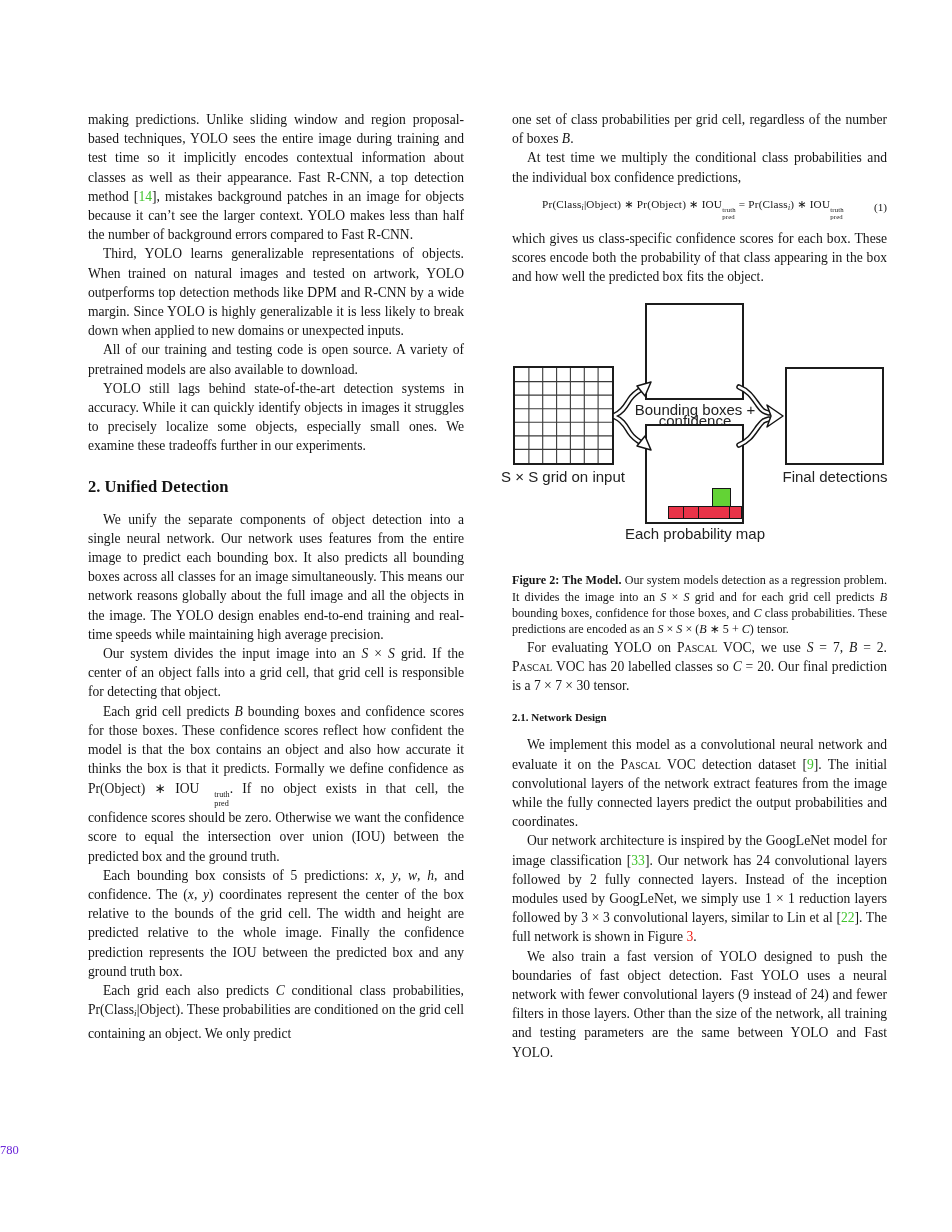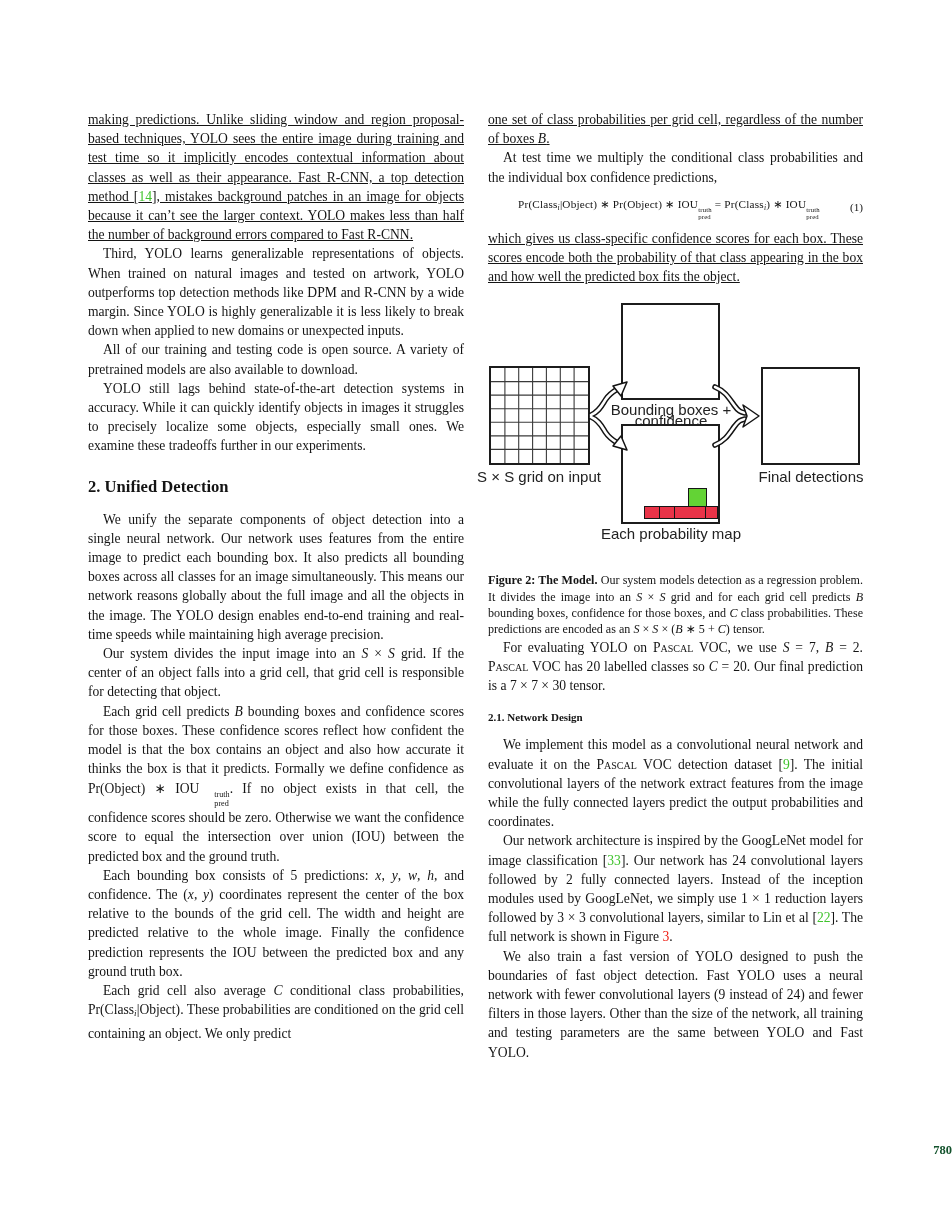--- a/index.html
+++ b/index.html
@@ -6,24 +6,24 @@
   .page {
     position:relative; width:952px; height:1232px; margin:0 auto;
     background:#ffffff; font-family:"Liberation Serif", serif; color:#111;
     overflow:hidden;
   }
   .col {
     position:absolute; top:110px; font-size:13.6px; line-height:19.2px;
     text-align:justify; color:#141414;
   }
   #left-col  { left:88px;  width:376px; }
-  #right-col { left:488px; width:375px; }
+  #right-col { left:512px; width:375px; }
 
   .col p { margin:0; text-indent:15px; }
-  .col p.noindent { text-indent:0;text-decoration:underline; }
+  .col p.noindent { text-indent:0; }
   .col h2 {
     font-size:16.6px; font-weight:bold; text-align:left; text-indent:0;
     margin:21px 0 13px 0; line-height:20px;
   }
   .col h3 {
     font-size:11px; font-weight:bold; text-align:left; text-indent:0;
     margin:14px 0 9px 0; line-height:17px;
   }
 
   .seg-m   { font-style:italic; }
@@ -62,43 +62,43 @@
   .cell { position:absolute; box-sizing:border-box; border:1px solid #161616; }
   .cell-green { background:var(--map_green); left:65px; top:62px; width:19px; height:19px; }
   .cell-red   { background:var(--map_red); top:80px; height:13px; }
   .r1 { left:21px; width:16px; }
   .r2 { left:36px; width:16px; }
   .r3 { left:51px; width:32px; }
   .r4 { left:82px; width:13px; }
   .arrows { position:absolute; left:0; top:0; pointer-events:none; }
 
   .footer {
-    position:absolute; left:0; right:0; top:1143px; text-align:right;
-    font-size:12.5px; color:#14532d;font-weight:bold;
+    position:absolute; left:0; right:0; top:1143px; text-align:left;
+    font-size:12.5px; color:#6d28d9;
   }
 </style>
 </head>
 <body>
 
 <div class="page">
 
   <div id="left-col" class="col">
       <p class="noindent"><span>making predictions.  Unlike sliding window and region proposal-based techniques, YOLO sees the entire image during training and test time so it implicitly encodes contextual information about classes as well as their appearance. Fast R-CNN, a top detection method [</span><span class="seg-cite">14</span><span>], mistakes background patches in an image for objects because it can’t see the larger context. YOLO makes less than half the number of background errors compared to Fast R-CNN.</span></p>
       <p><span>Third, YOLO learns generalizable representations of objects. When trained on natural images and tested on artwork, YOLO outperforms top detection methods like DPM and R-CNN by a wide margin. Since YOLO is highly generalizable it is less likely to break down when applied to new domains or unexpected inputs.</span></p>
       <p><span>All of our training and testing code is open source. A variety of pretrained models are also available to download.</span></p>
       <p><span>YOLO still lags behind state-of-the-art detection systems in accuracy. While it can quickly identify objects in images it struggles to precisely localize some objects, especially small ones. We examine these tradeoffs further in our experiments.</span></p>
       <h2>2. Unified Detection</h2>
       <p><span>We unify the separate components of object detection into a single neural network.  Our network uses features from the entire image to predict each bounding box. It also predicts all bounding boxes across all classes for an image simultaneously. This means our network reasons globally about the full image and all the objects in the image. The YOLO design enables end-to-end training and real-time speeds while maintaining high average precision.</span></p>
       <p><span>Our system divides the input image into an </span><span class="seg-m">S</span><span> × </span><span class="seg-m">S</span><span> grid. If the center of an object falls into a grid cell, that grid cell is responsible for detecting that object.</span></p>
       <p><span>Each grid cell predicts </span><span class="seg-m">B</span><span> bounding boxes and confidence scores for those boxes. These confidence scores reflect how confident the model is that the box contains an object and also how accurate it thinks the box is that it predicts.  Formally we define confidence as Pr(Object) ∗ IOU</span><span class="stack">
           <span>truth</span>
           <span>pred</span>
         </span><span>. If no object exists in that cell, the confidence scores should be zero. Otherwise we want the confidence score to equal the intersection over union (IOU) between the predicted box and the ground truth.</span></p>
       <p><span>Each bounding box consists of 5 predictions: </span><span class="seg-m">x</span><span>, </span><span class="seg-m">y</span><span>, </span><span class="seg-m">w</span><span>, </span><span class="seg-m">h</span><span>, and confidence. The (</span><span class="seg-m">x</span><span>, </span><span class="seg-m">y</span><span>) coordinates represent the center of the box relative to the bounds of the grid cell. The width and height are predicted relative to the whole image. Finally the confidence prediction represents the IOU between the predicted box and any ground truth box.</span></p>
-      <p><span>Each grid cell also average </span><span class="seg-m">C</span><span> conditional class probabilities, Pr(Class</span><span class="seg-sub">i</span><span>|Object).  These probabilities are conditioned on the grid cell containing an object. We only predict</span></p>
+      <p><span>Each grid each also predicts </span><span class="seg-m">C</span><span> conditional class probabilities, Pr(Class</span><span class="seg-sub">i</span><span>|Object).  These probabilities are conditioned on the grid cell containing an object. We only predict</span></p>
     </div>
 
   <div id="right-col" class="col">
     <div>
         <p class="noindent"><span>one set of class probabilities per grid cell, regardless of the number of boxes </span><span class="seg-m">B</span><span>.</span></p>
         <p><span>At test time we multiply the conditional class probabilities and the individual box confidence predictions,</span></p>
         <div class="equation">
           <span class="eq-body"><span>Pr(Class</span><span class="seg-sub">i</span><span>|Object) ∗ Pr(Object) ∗ IOU</span><span class="stack">
               <span>truth</span>
               <span>pred</span>

